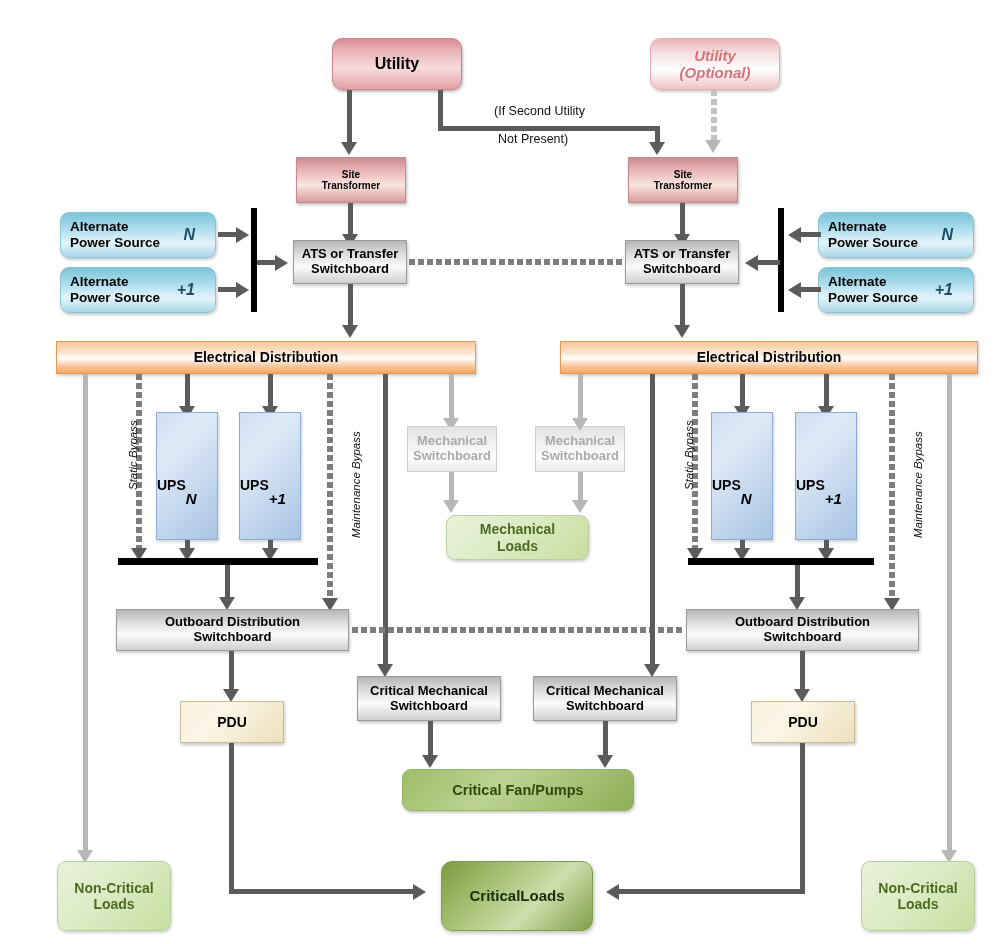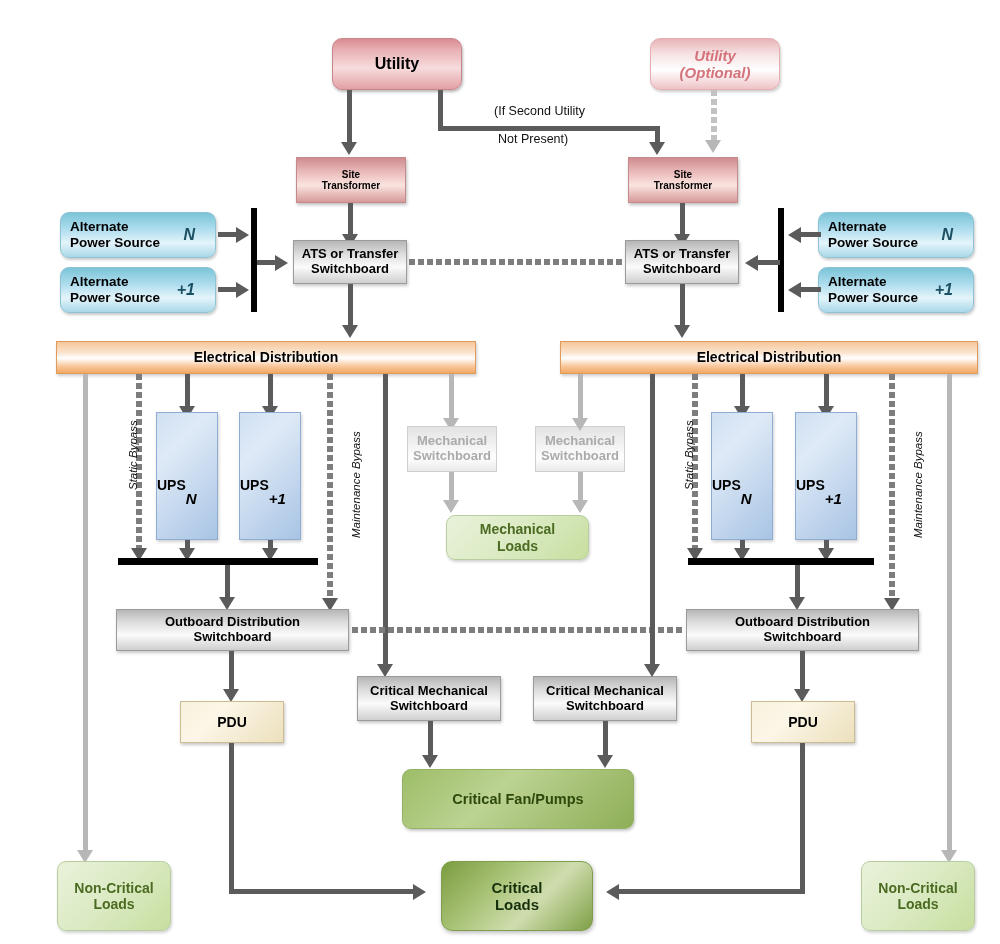--- a/index.html
+++ b/index.html
@@ -286,21 +286,21 @@
   <div class="node grey" style="left:533px;top:676px;width:144px;height:45px;flex-direction:column;">
     <span>Critical Mechanical</span>
     <span>Switchboard</span>
   </div>
 
   <div class="ln" style="left:428px;top:721px;width:5px;height:38px;"></div>
   <div class="ar ar-d" style="left:422px;top:755px;"></div>
   <div class="ln" style="left:603px;top:721px;width:5px;height:38px;"></div>
   <div class="ar ar-d" style="left:597px;top:755px;"></div>
 
-  <div class="node load-mid" style="left:402px;top:769px;width:232px;height:60px;">
+  <div class="node load-mid" style="left:402px;top:769px;width:232px;height:42px;">
     <span>Critical Fan/Pumps</span>
   </div>
 
   <div class="ln" style="left:650px;top:374px;width:5px;height:294px;"></div>
   <div class="ar ar-d" style="left:644px;top:664px;"></div>
 
   <div class="dotcol" style="left:692px;top:374px;width:6px;height:177px;"></div>
   <div class="ar ar-d" style="left:687px;top:548px;"></div>
   <div class="vlabel" style="left:683px;top:490px;">Static Bypass</div>
 
@@ -348,21 +348,21 @@
 
   <div class="ln" style="left:800px;top:743px;width:5px;height:150px;"></div>
   <div class="ln" style="left:619px;top:889px;width:186px;height:5px;"></div>
   <div class="ar ar-l" style="left:606px;top:884px;"></div>
 
   <div class="node load-light" style="left:57px;top:861px;width:114px;height:70px;flex-direction:column;">
     <span>Non-Critical</span>
     <span>Loads</span>
   </div>
 
-  <div class="node load-crit" style="left:441px;top:861px;width:152px;height:70px;flex-direction:column;">
+  <div class="node load-crit" style="left:441px;top:861px;width:152px;height:70px;flex-direction:row;">
     <span>Critical</span>
     <span>Loads</span>
   </div>
 
   <div class="node load-light" style="left:861px;top:861px;width:114px;height:70px;flex-direction:column;">
     <span>Non-Critical</span>
     <span>Loads</span>
   </div>
 
 </div>

